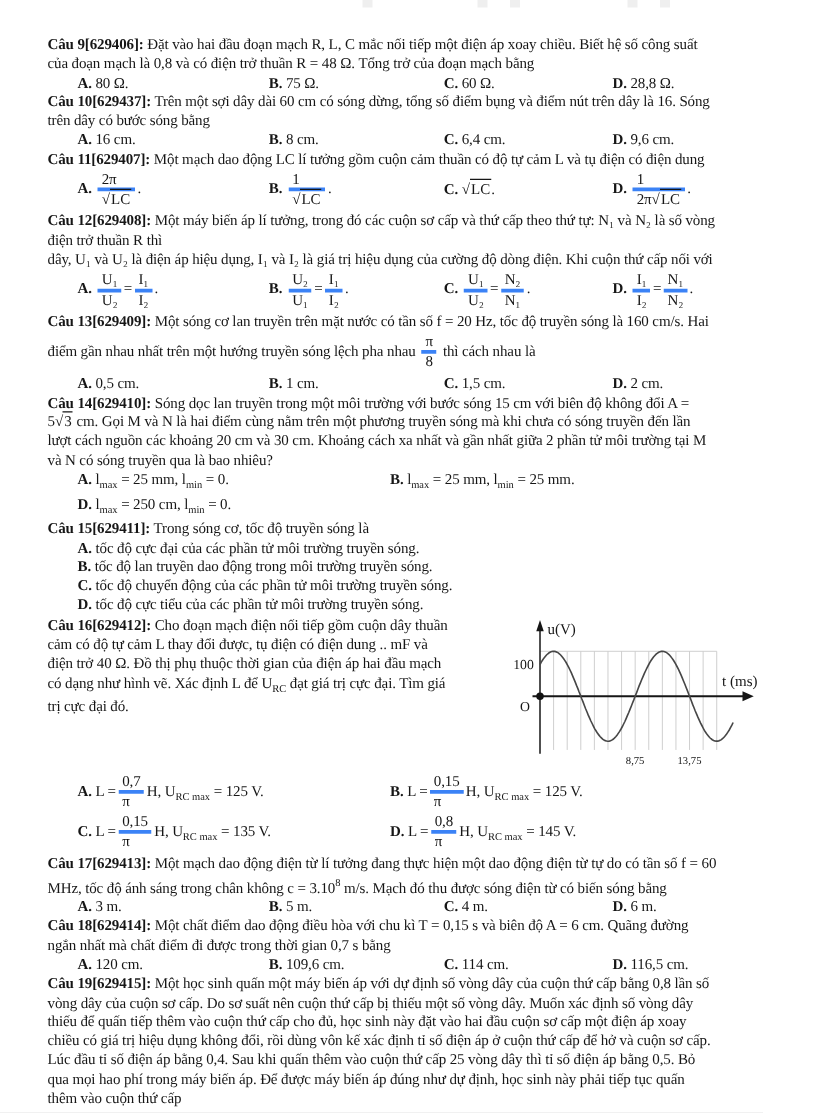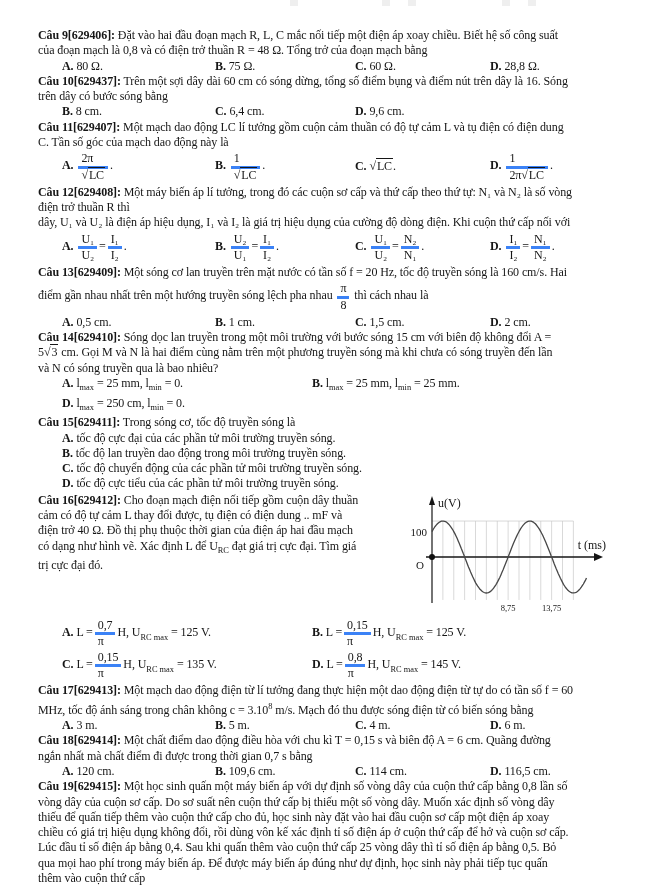--- a/index.html
+++ b/index.html
@@ -47,29 +47,29 @@
       <span class="opt"><span class="L">B.</span> <span>75 Ω.</span></span>
       <span class="opt"><span class="L">C.</span> <span>60 Ω.</span></span>
       <span class="opt"><span class="L">D.</span> <span>28,8 Ω.</span></span>
     </div>
   </div>
 
   <div class="q">
     <div class="ln"><span class="hd">Câu 10[629437]:</span> <span>Trên một sợi dây dài 60 cm có sóng dừng, tổng số điểm bụng và điểm nút trên dây là 16. Sóng</span></div>
     <div class="ln">trên dây có bước sóng bằng</div>
     <div class="opts4">
+      <span class="opt"><span class="L">A.</span> <span>16 cm.</span></span>
       <span class="opt"><span class="L">B.</span> <span>8 cm.</span></span>
       <span class="opt"><span class="L">C.</span> <span>6,4 cm.</span></span>
       <span class="opt"><span class="L">D.</span> <span>9,6 cm.</span></span>
     </div>
   </div>
 
   <div class="q">
     <div class="ln"><span class="hd">Câu 11[629407]:</span> <span>Một mạch dao động LC lí tưởng gồm cuộn cảm thuần có độ tự cảm L và tụ điện có điện dung</span></div>
-    <div class="ln">C. Tần số góc của mạch dao động này là</div>
     <div class="opts4 frow">
       <span class="opt"><span class="L">A.</span>
         <span class="frac"><span class="num">2π</span><span class="den"><span class="sq"><span>√</span><span class="ovl">LC</span></span></span></span><span>.</span></span>
       <span class="opt"><span class="L">B.</span>
         <span class="frac"><span class="num">1</span><span class="den"><span class="sq"><span>√</span><span class="ovl">LC</span></span></span></span><span>.</span></span>
       <span class="opt"><span class="L">C.</span>
         <span class="sq"><span>√</span><span class="ovl">LC</span></span><span>.</span></span>
       <span class="opt"><span class="L">D.</span>
         <span class="frac"><span class="num">1</span><span class="den"><span>2π</span><span class="sq"><span>√</span><span class="ovl">LC</span></span></span></span><span>.</span></span>
     </div>
@@ -100,20 +100,21 @@
       <span class="opt"><span class="L">A.</span> <span>0,5 cm.</span></span>
       <span class="opt"><span class="L">B.</span> <span>1 cm.</span></span>
       <span class="opt"><span class="L">C.</span> <span>1,5 cm.</span></span>
       <span class="opt"><span class="L">D.</span> <span>2 cm.</span></span>
     </div>
   </div>
 
   <div class="q">
     <div class="ln"><span class="hd">Câu 14[629410]:</span> <span>Sóng dọc lan truyền trong một môi trường với bước sóng 15 cm với biên độ không đổi A =</span></div>
     <div class="ln"><span>5</span><span class="sq"><span>√</span><span class="ovl">3</span></span><span> cm. Gọi M và N là hai điểm cùng nằm trên một phương truyền sóng mà khi chưa có sóng truyền đến lần</span></div>
+    <div class="ln">lượt cách nguồn các khoảng 20 cm và 30 cm. Khoảng cách xa nhất và gần nhất giữa 2 phần tử môi trường tại M</div>
     <div class="ln">và N có sóng truyền qua là bao nhiêu?</div>
     <div class="opts2">
       <span class="opt"><span class="L">A.</span> <span>l</span><sub>max</sub><span> = 25 mm, l</span><sub>min</sub><span> = 0.</span></span>
       <span class="opt"><span class="L">B.</span> <span>l</span><sub>max</sub><span> = 25 mm, l</span><sub>min</sub><span> = 25 mm.</span></span>
     </div>
     <div class="opts2">
       <span class="opt"><span class="L">D.</span> <span>l</span><sub>max</sub><span> = 250 cm, l</span><sub>min</sub><span> = 0.</span></span>
     </div>
   </div>
 

